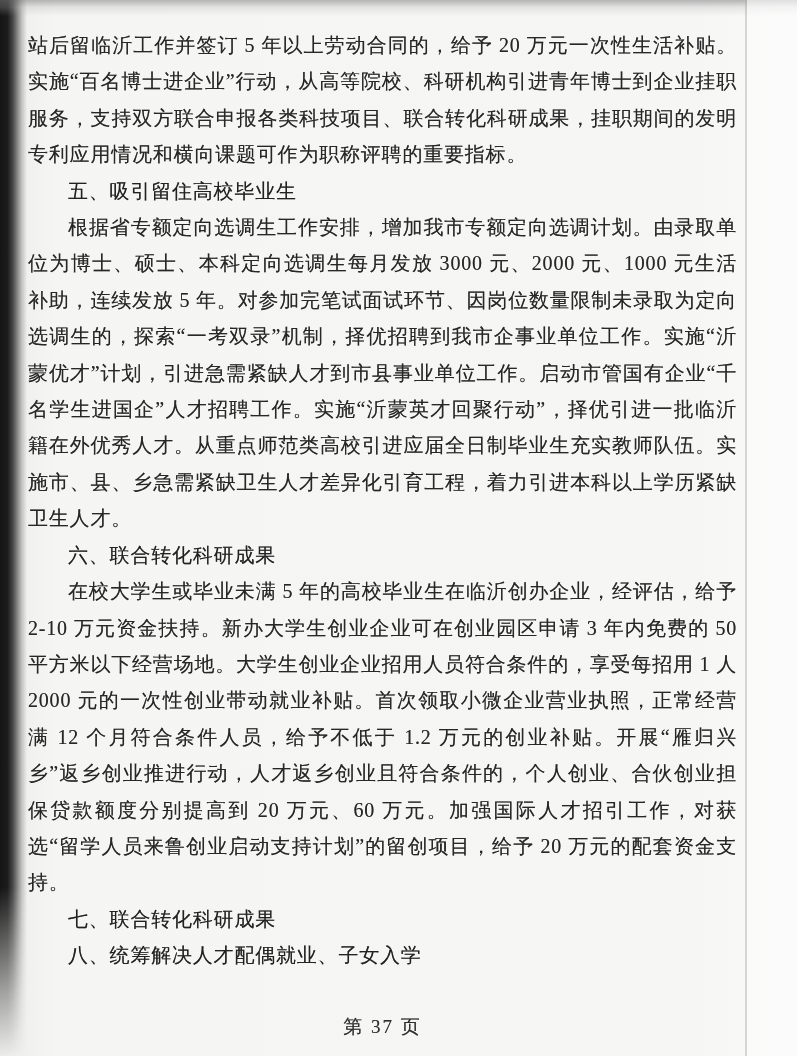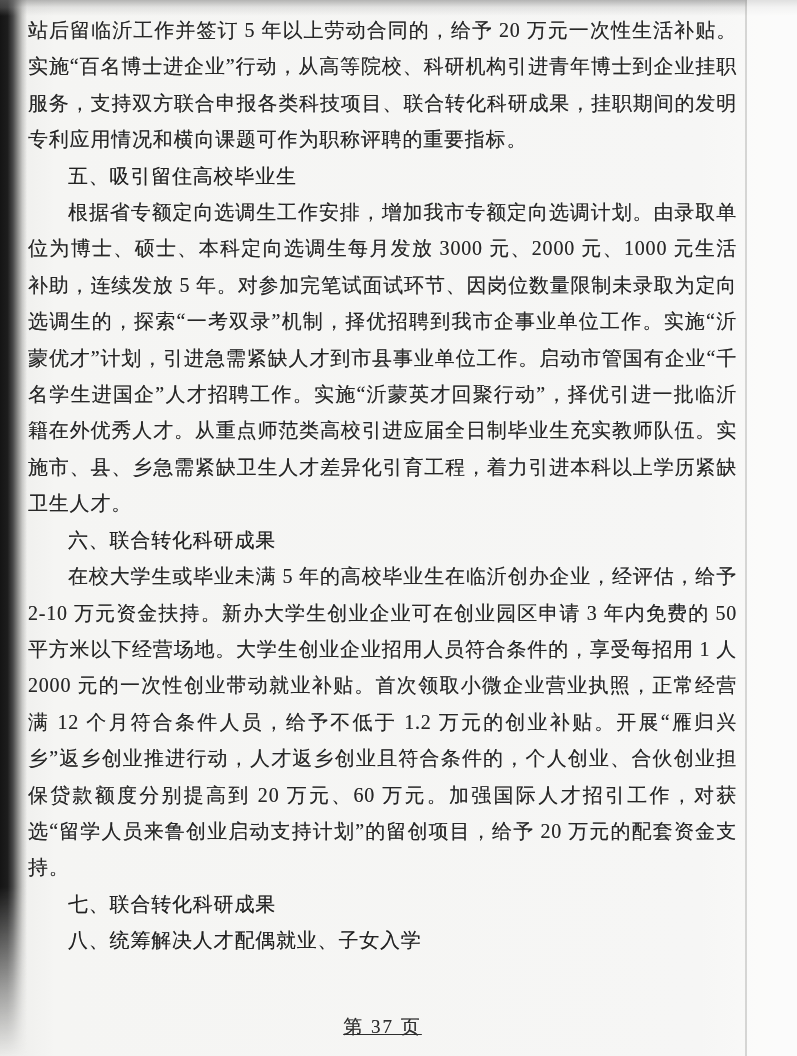--- a/index.html
+++ b/index.html
@@ -37,29 +37,28 @@
   }
   .content{
     position:absolute;left:28px;top:12px;width:709px;
     font-size:20px;line-height:36.4px;
     color:#272727;
     letter-spacing:.8px;
     text-align:justify;
     text-shadow:0 0 .6px rgba(45,45,45,.55);
   }
   .para{margin:0;text-indent:2em;}
-  .para.body-continued{text-indent:0;}
+  .para.body-continued{text-indent:0;margin-top:15px;}
   .para.heading{color:#222;}
   .footer{
     position:absolute;left:28px;top:1014px;width:709px;
     text-align:center;
     font-size:19px;color:#2e2e2e;
     letter-spacing:2px;
     text-shadow:0 0 .6px rgba(45,45,45,.5);
-    text-decoration:underline;
   }
 </style>
 </head>
 <body>
 
 <div class="page">
   <div class="edge-left"></div>
   <div class="edge-top"></div>
   <div class="right-margin"></div>
   <div class="edge-right-line"></div>

